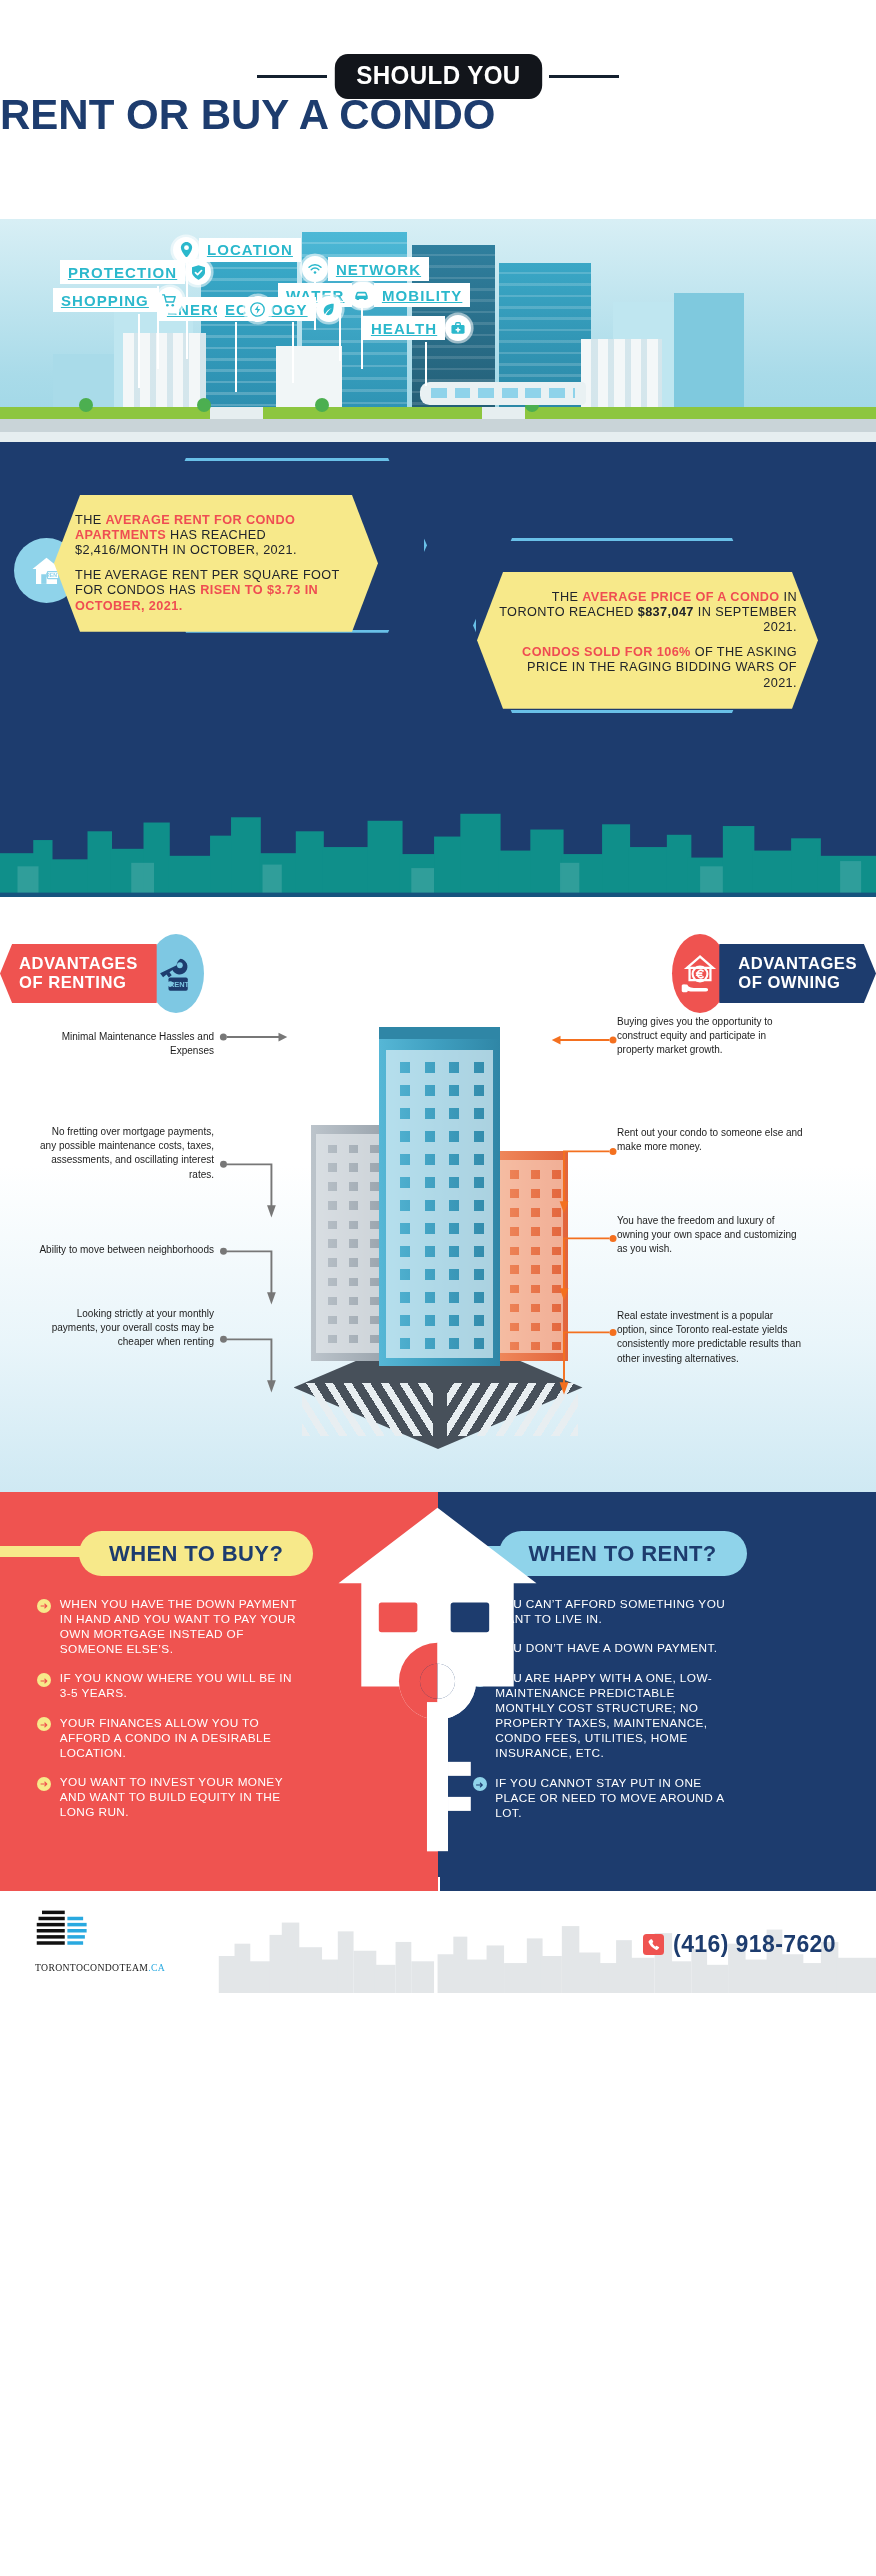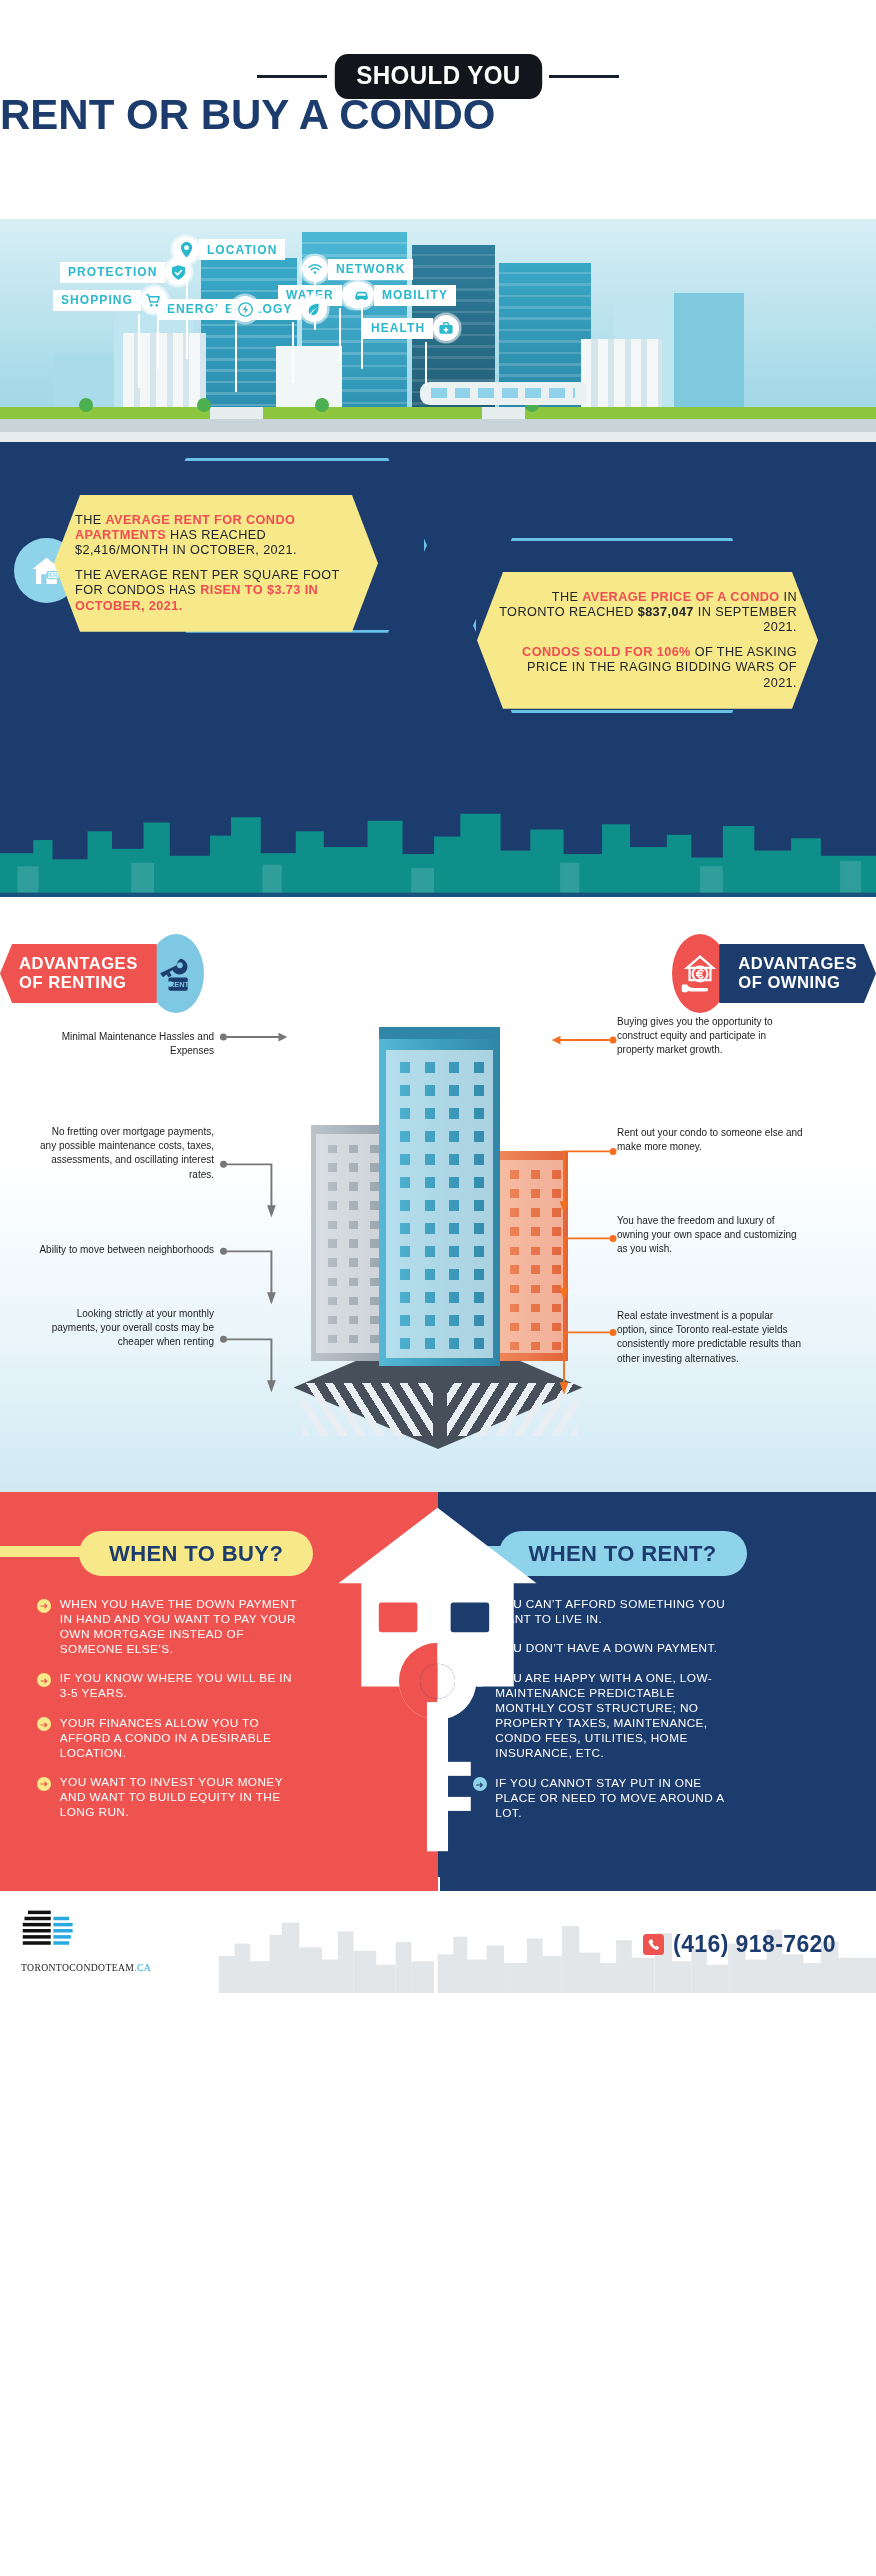--- a/index.html
+++ b/index.html
@@ -47,22 +47,22 @@
   }
   .sky-fade { position:absolute; inset:0; background:linear-gradient(#d8eff5 0%, #a9dbe9 70%, #9ed6e6 100%); }
   .bld { position:absolute; bottom:35px; }
   .ground { position:absolute; bottom:0; left:0; width:100%; height:35px; background:#e6eef0; }
   .road { position:absolute; bottom:10.5px; left:0; width:100%; height:12.3px; background:#c9d4d8; }
   .grass { position:absolute; bottom:23px; height:12.3px; background:#8dc63f; }
   .tree { position:absolute; bottom:30px; width:14px; height:14px; border-radius:50%; background:#4caf50; }
 
   .tag { position:absolute; display:flex; align-items:center; }
   .tag-label {
-    background:#ffffff; color:#2bb8cc; font-size:12px; font-weight:bold;
-    letter-spacing:1.1px; padding:3.5px 7.9px; white-space:nowrap;
+    background:#ffffff; color:#2bb8cc; font-size:15px; font-weight:bold;
+    letter-spacing:1.1px; padding:3.5px 7.9px; white-space:nowrap;text-decoration:underline;
   }
   .tag-circle {
     width:26px; height:26px; border-radius:50%; background:#fff;
     display:flex; align-items:center; justify-content:center;
     color:#2bb8cc; font-size:12.3px; box-shadow:0 0 0 2.6px rgba(255,255,255,.55);
     z-index:2;
   }
   .tag-stem { position:absolute; width:1.8px; background:#fff; }
 
   
@@ -124,21 +124,21 @@
     font-size:9.6px; margin-right:8.8px; margin-top:1.8px;
   }
   .bul-yellow { background:#f7e98a; color:#ef5350; }
   .bul-blue { background:#8fd3ea; color:#1d3c6e; }
   .when-txt { color:#fff; font-size:11.8px; line-height:1.28; letter-spacing:0.4px; }
 
   
   .footer { position:relative; height:116px; background:#fff; }
   .foot-bar-red { position:absolute; top:0; left:0; width:438px; height:14px; background:#ef5350; }
   .foot-bar-navy { position:absolute; top:0; left:440px; width:436px; height:14px; background:#1d3c6e; }
-  .brand { position:absolute; left:21px; top:30px; }
+  .brand { position:absolute; left:35px; top:30px; }
   .brand-name { font-size:11.4px; letter-spacing:0.4px; color:#1b1b1b; font-family:"Liberation Serif", serif; transform:scaleX(.85); transform-origin:left; white-space:nowrap; }
   .brand-name .ca { color:#29a9e0; }
   .phone { position:absolute; right:40px; top:54px; display:flex; align-items:center; }
   .phone-ic { width:21px; height:21px; background:#ef5350; border-radius:3.5px; color:#fff; display:flex; align-items:center; justify-content:center; font-size:12.3px; margin-right:8.8px; }
   .phone-num { color:#1d3c6e; font-size:23px; font-weight:bold; letter-spacing:0.4px; }
   .foot-sky { position:absolute; bottom:0; left:0; width:100%; height:81px; }
 </style>
 </head>
 <body>
 

